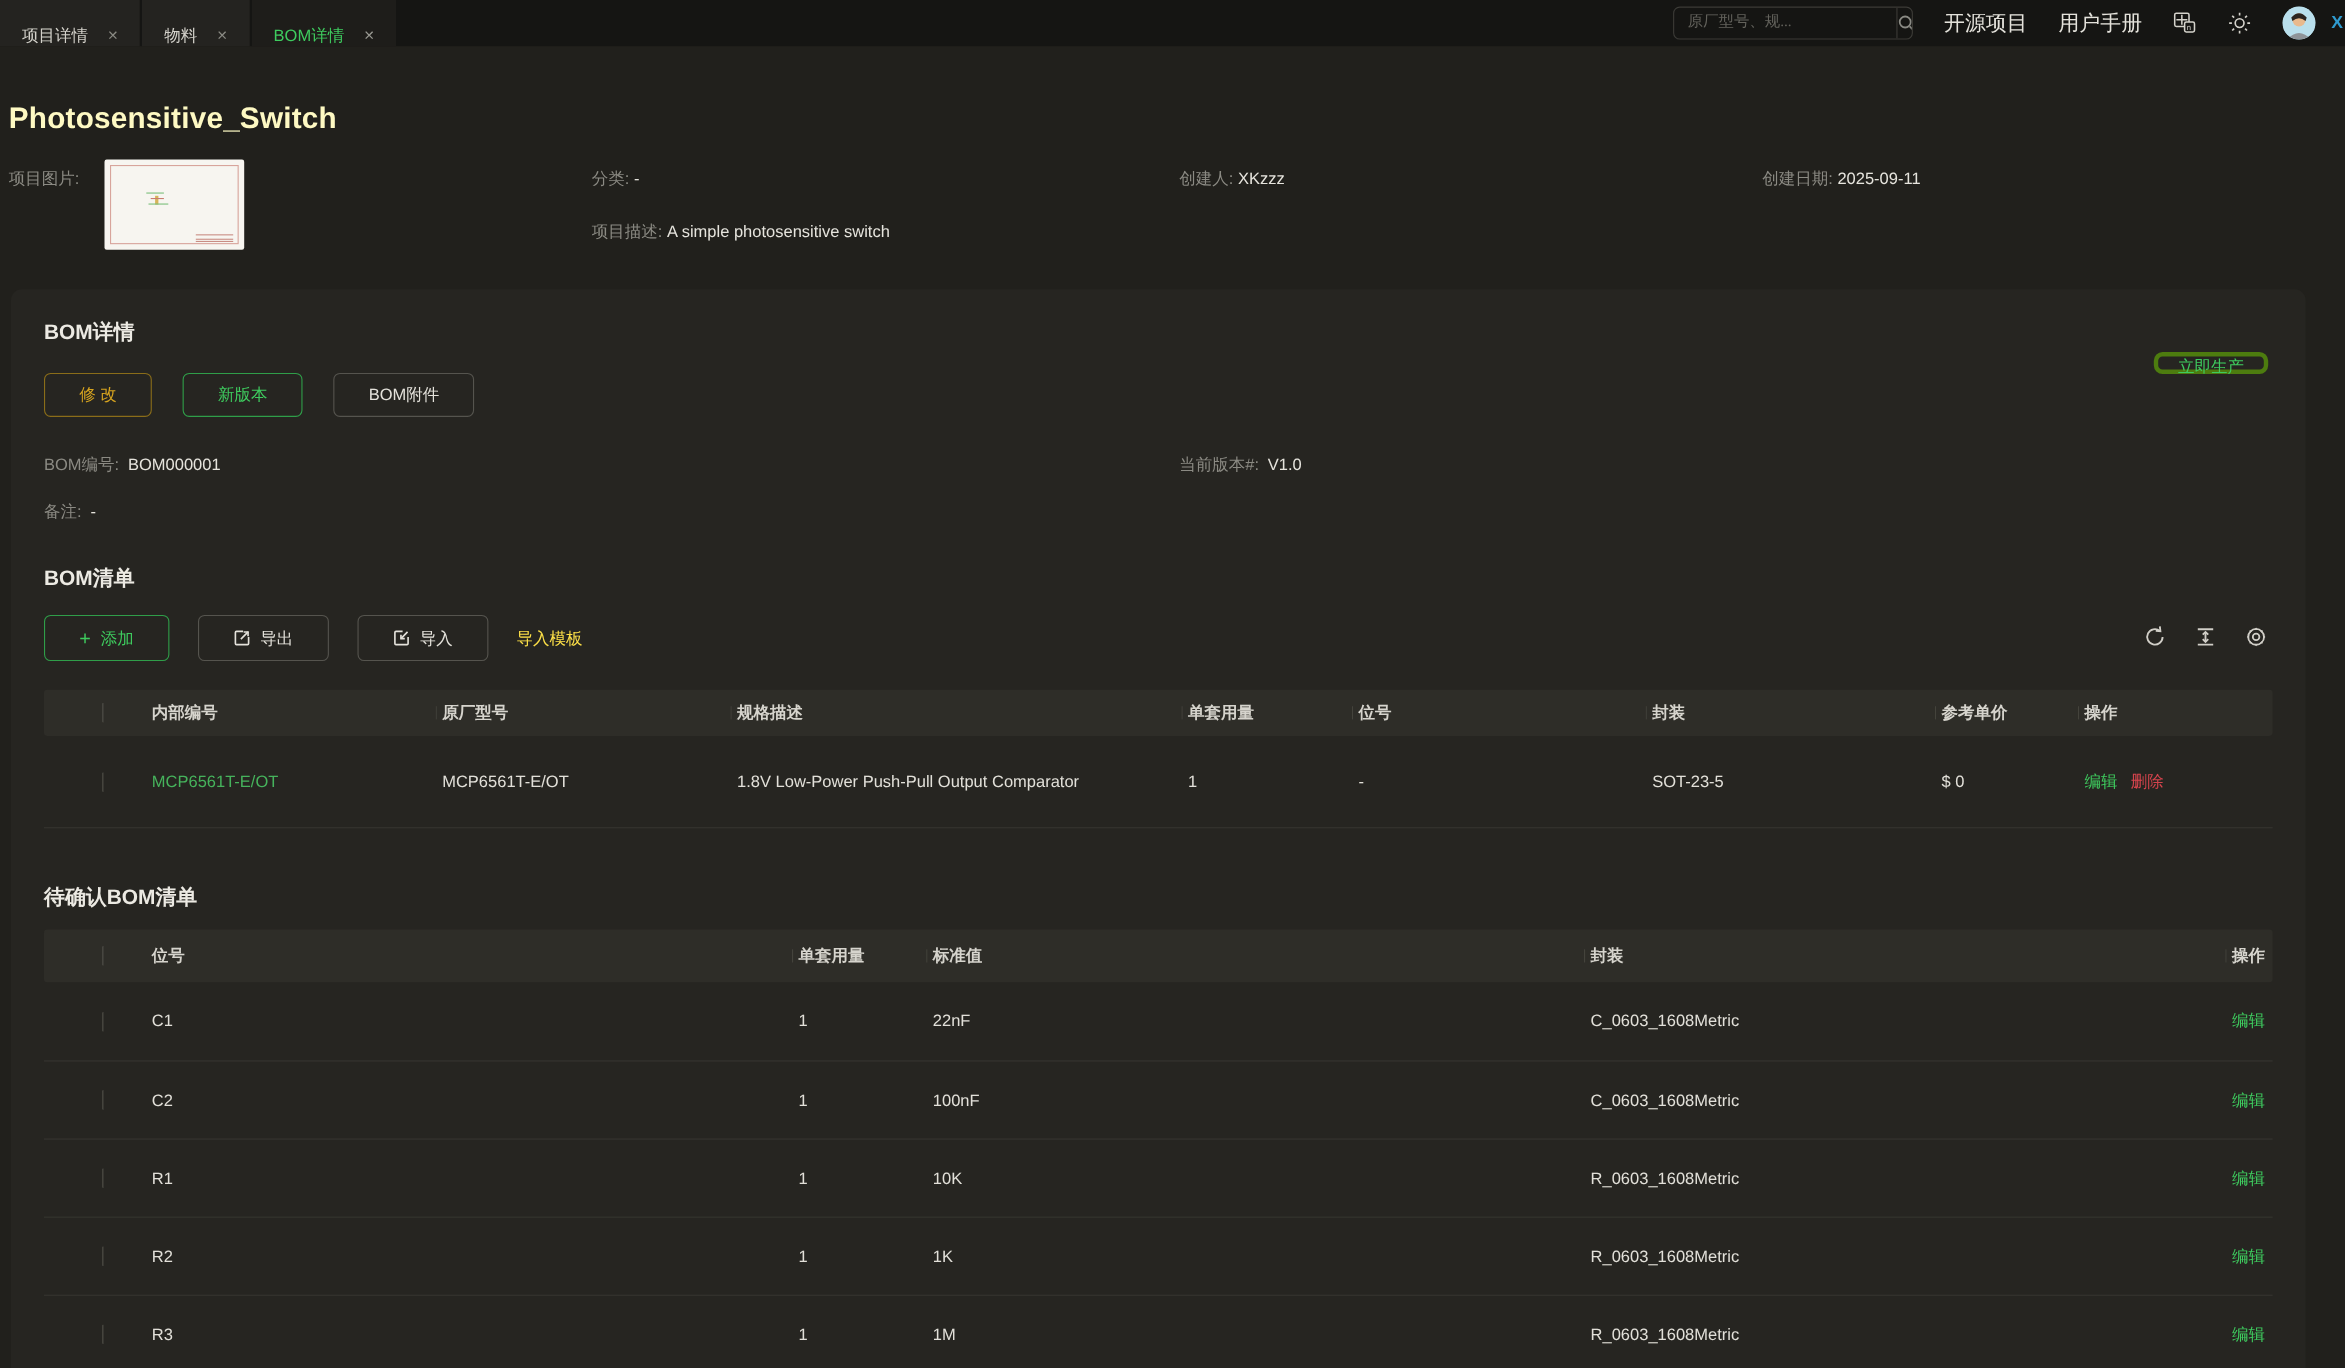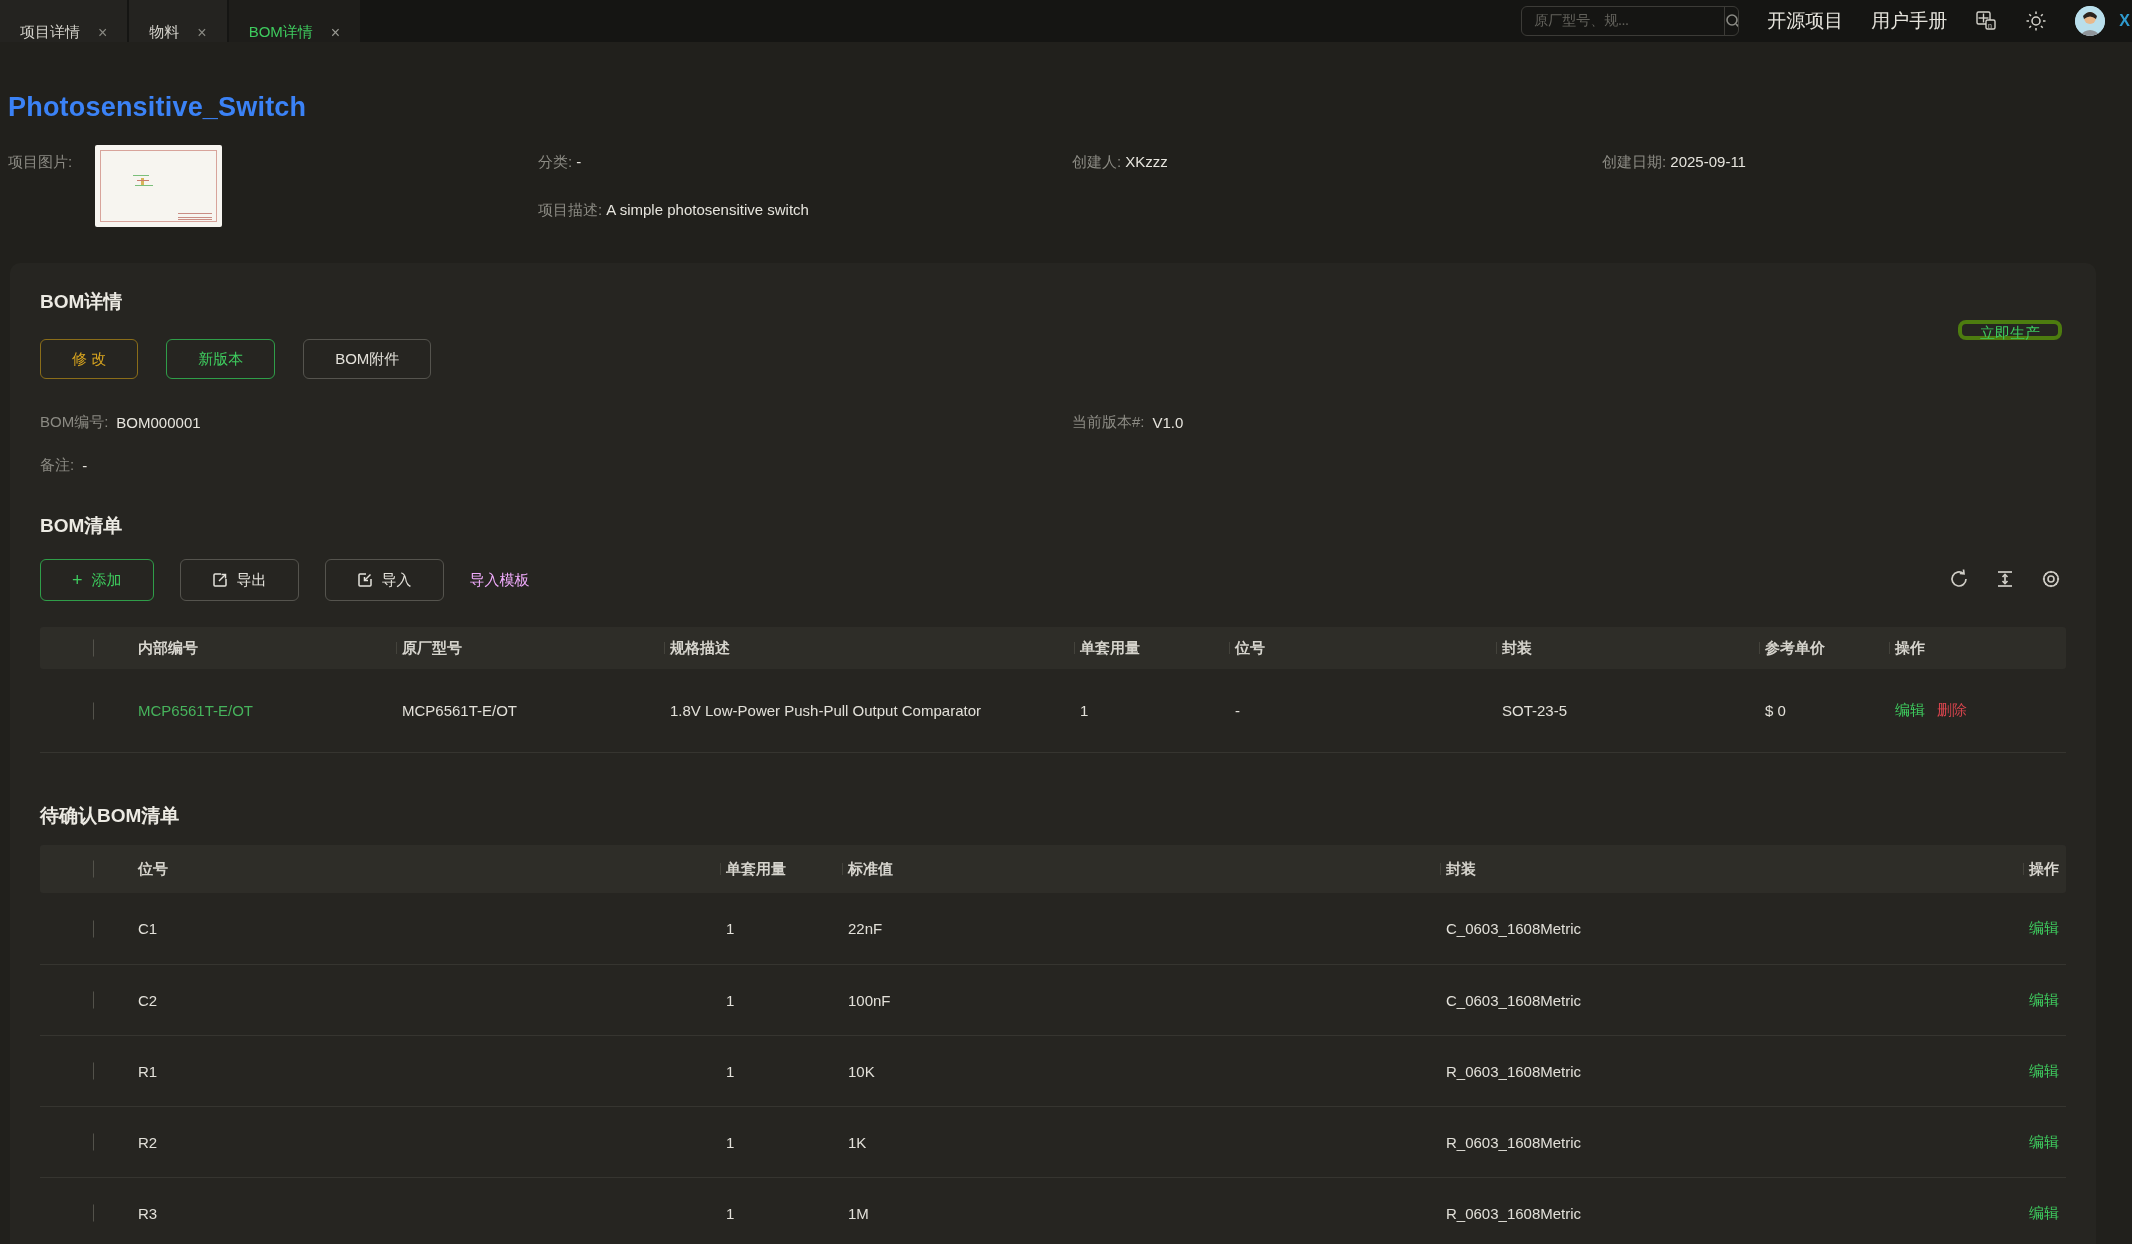--- a/index.html
+++ b/index.html
@@ -24,21 +24,21 @@
     color:#14b8a6; font-size:14px; padding:0 12px; font-family:Liberation Serif, serif; }
   .searchbox input::placeholder { color:#63625c; }
   .search-btn { width:40px; height:100%; border-left:1px solid #3c3b37;
     display:flex; align-items:center; justify-content:center; }
   .nav-link { color:#e4e2db; font-size:19px; }
   .icon-btn { display:flex; align-items:center; justify-content:center; color:#d5d3cc; }
   .avatar { width:30px; height:30px; border-radius:50%; background:#b9dfec; overflow:hidden;
     display:flex; align-items:flex-end; justify-content:center; }
   .username { color:#2f9bd0; font-size:16px; font-weight:700; margin-left:-14px; }
   
-  .proj-title { margin:50px 0 0 8px; font-size:27px; font-weight:700; color:#3b82f6; letter-spacing:.2px; }
+  .proj-title { margin:50px 0 0 8px; font-size:27px; font-weight:700; color:#fef9c3; letter-spacing:.2px; }
   .proj-info { position:relative; height:150px; margin-top:6px; }
   .lbl { color:#8b8a83; }
   .val { color:#e6e4dd; }
   .pi-item { position:absolute; white-space:nowrap; }
   .thumb { position:absolute; left:95px; top:16px; width:127px; height:82px;
     background:#f7f5f0; border-radius:2px; }
   .thumb .frame { position:absolute; inset:5px; border:1px solid #d8a49b; }
   .thumb .marks { position:absolute; left:38px; top:28px; width:26px; height:18px;
     background:
       linear-gradient(#7bbf7b,#7bbf7b) 0 2px/16px 1px no-repeat,
@@ -62,21 +62,21 @@
   .btn-produce { position:absolute; top:57px; right:34px; height:20px; padding:0 18px;
     border-radius:8px; border:4px solid #4d7c0f; color:#3ecb5e; background:transparent;
     font-size:15px; font-family:inherit; cursor:pointer; }
   .field-grid { display:grid; grid-template-columns:1032px 1fr; row-gap:24px; margin-bottom:38px; }
   .field { display:flex; align-items:center; gap:8px; white-space:nowrap;text-align:right; }
   .glink { color:#46b35c; display:inline-flex; align-items:center; gap:5px; cursor:pointer; }
   .h2-list { margin:22px 0 20px 0; }
   .toolbar { position:relative; display:flex; align-items:center; gap:26px; margin-bottom:26px; height:42px; }
   .toolbar .btn { height:42px; }
   .tool-icons { position:absolute; right:4px; top:9px; display:flex; gap:24px; color:#d0cec7; }
-  .link-plain { color:#f0abfc; font-size:15px; cursor:pointer; }
+  .link-plain { color:#fde047; font-size:15px; cursor:pointer; }
   
   .tbl { width:2026px; }
   .thead, .trow { display:grid; align-items:center; }
   .t1 .thead, .t1 .trow { grid-template-columns:44px 264px 268px 410px 155px 267px 263px 130px 1fr; }
   .t2 .thead, .t2 .trow { grid-template-columns:44px 588px 122px 598px 583px 1fr; }
   .thead { height:42px; background:#2e2d28; border-radius:3px; font-weight:700; color:#d6d4cd; }
   .t2 .thead { height:48px; }
   .th, .td { padding-left:6px; white-space:nowrap; overflow:hidden; position:relative;margin-left:48px; }
   .th.sep::before { content:""; position:absolute; left:0; top:20%; height:60%; width:1px; background:#44433c; }
   .t1 .trow { height:84px; border-bottom:1px solid #363530; color:#e2e0d9; }

